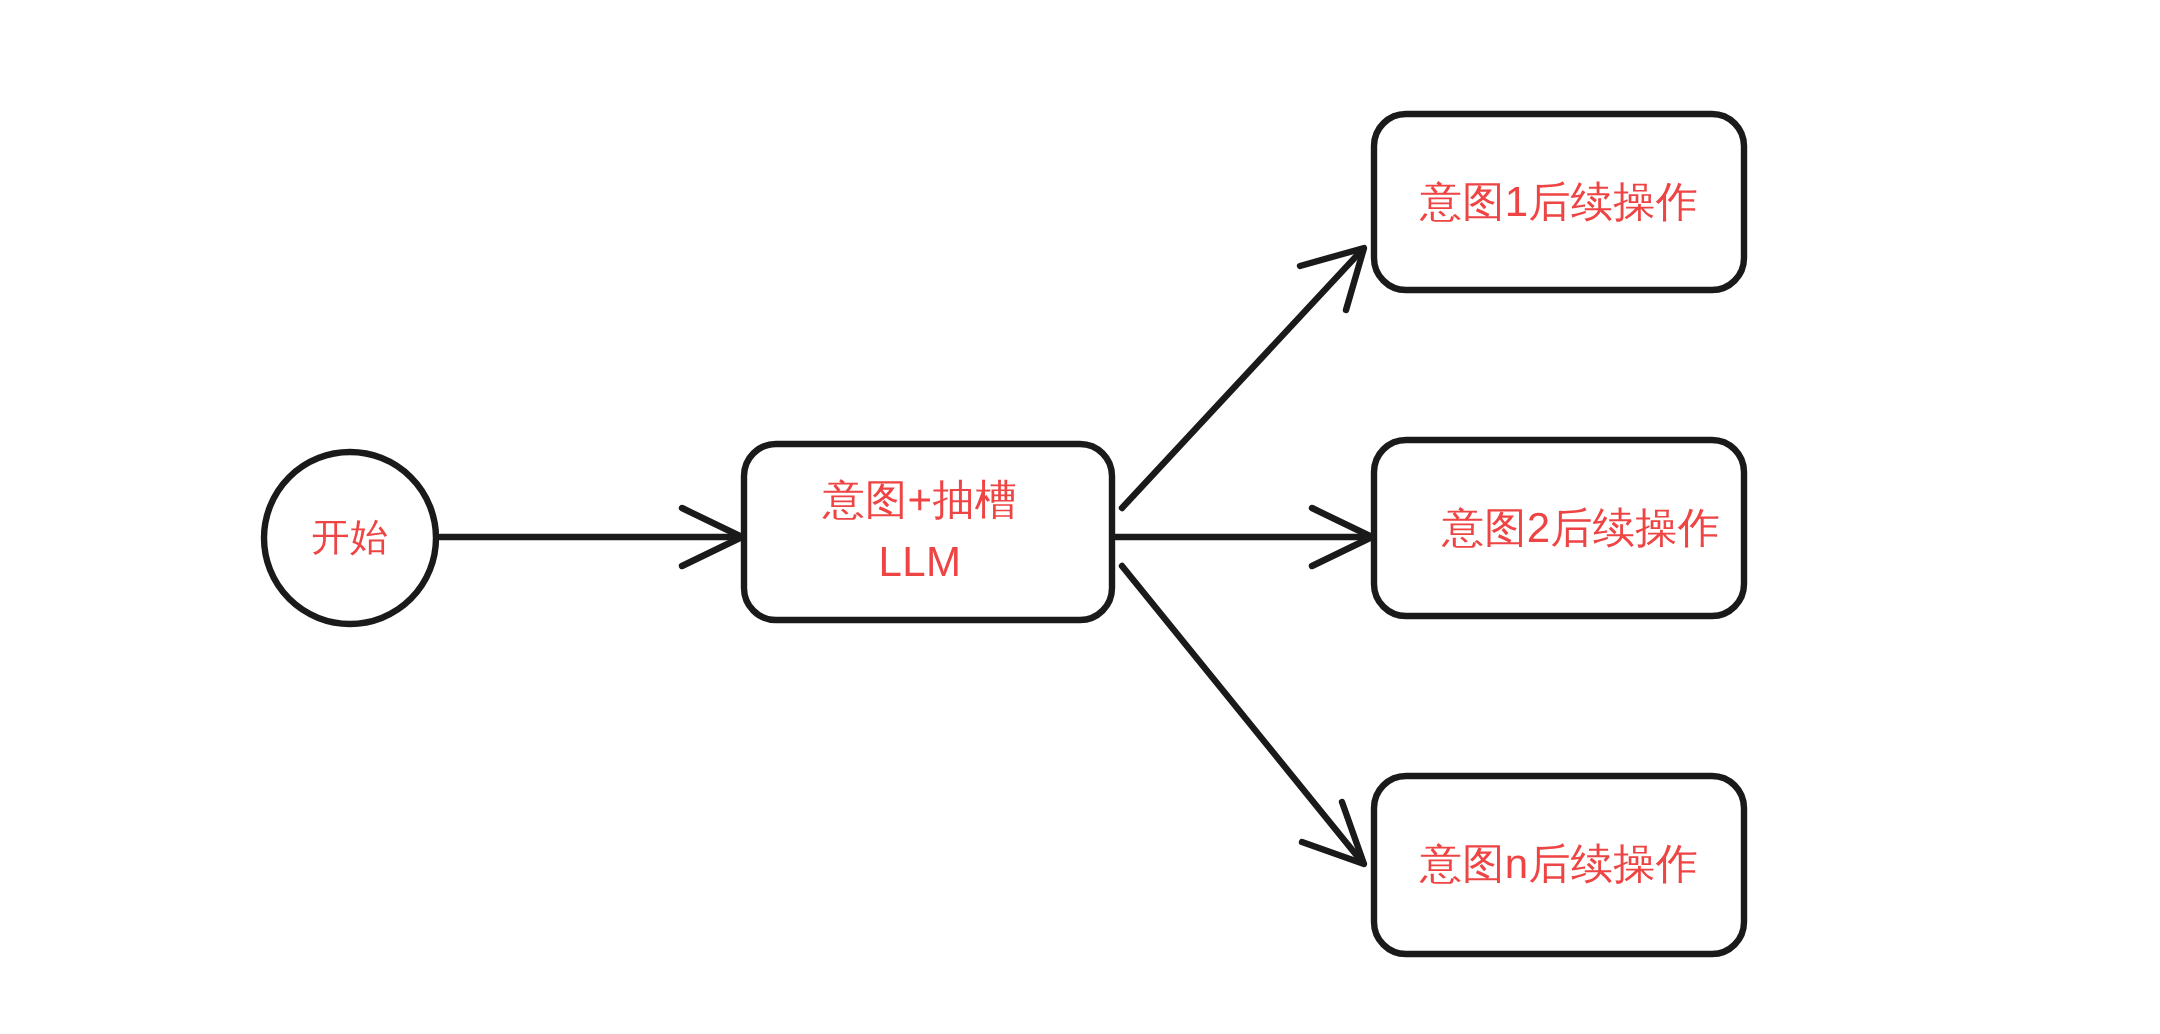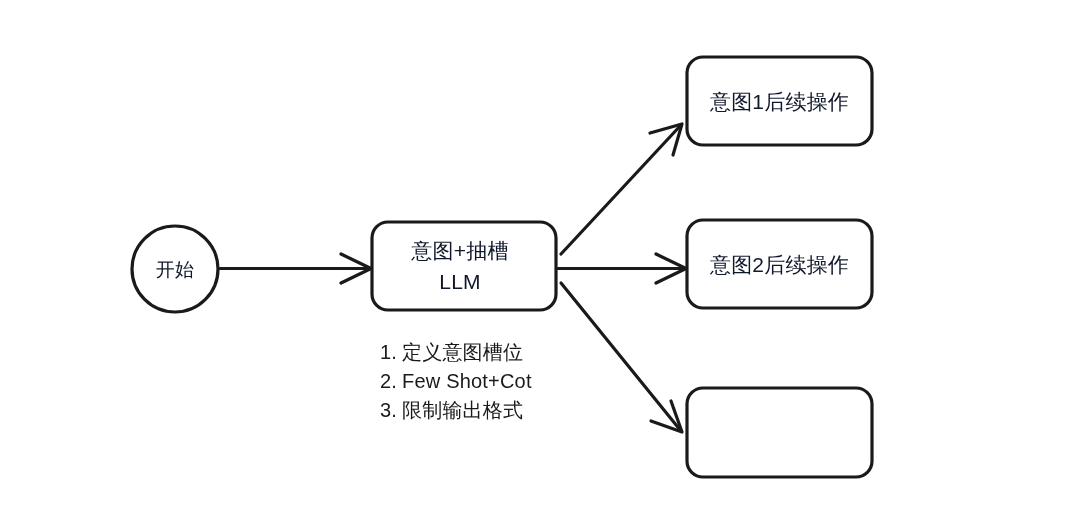--- a/index.html
+++ b/index.html
@@ -25,21 +25,21 @@
     top: 0;
     width: 1080px;
     height: 517px;
   }
   .node-label {
     position: absolute;
     display: flex;
     align-items: center;
     justify-content: center;
     flex-direction: column;
-    color: #0f172a;
+    color: #ef4444;
     font-size: 21px;
     line-height: 31px;
     letter-spacing: 0.2px;
     text-align: right;
     white-space: nowrap;
     pointer-events: none;
   }
   .start-label {
     left: 132px;
     top: 226px;
@@ -47,21 +47,21 @@
     height: 86px;
     font-size: 19px;
   }
   .llm-label {
     left: 372px;
     top: 222px;
     width: 176px;
     height: 88px;
   }
   .box1-label { left: 687px; top: 57px;  width: 185px; height: 88px; }
-  .box2-label { left: 687px; top: 220px; width: 185px; height: 88px; }
+  .box2-label { left: 687px; top: 220px; width: 185px; height: 88px; padding-left: 11px; }
   .box3-label { left: 687px; top: 388px; width: 185px; height: 89px; }
 
   .notes {
     position: absolute;
     left: 380px;
     top: 338px;
     color: #1a1a1a;
     font-size: 20px;
     line-height: 29px;
     letter-spacing: 0.2px;
@@ -124,26 +124,18 @@
   </div>
 
   <div class="node-label box1-label">
     <span>意图1后续操作</span>
   </div>
 
   <div class="node-label box2-label">
     <span>意图2后续操作</span>
   </div>
 
+  <div class="node-label box3-label">
+    <span>意图n后续操作</span>
+  </div>
 
-  <div class="notes">
-    <span class="note-line">
-      <span class="note-num">1.</span><span>定义意图槽位</span>
-    </span>
-    <span class="note-line">
-      <span class="note-num">2.</span><span>Few Shot+Cot</span>
-    </span>
-    <span class="note-line">
-      <span class="note-num">3.</span><span>限制输出格式</span>
-    </span>
-  </div>
 
 </div>
 
 </body></html>

